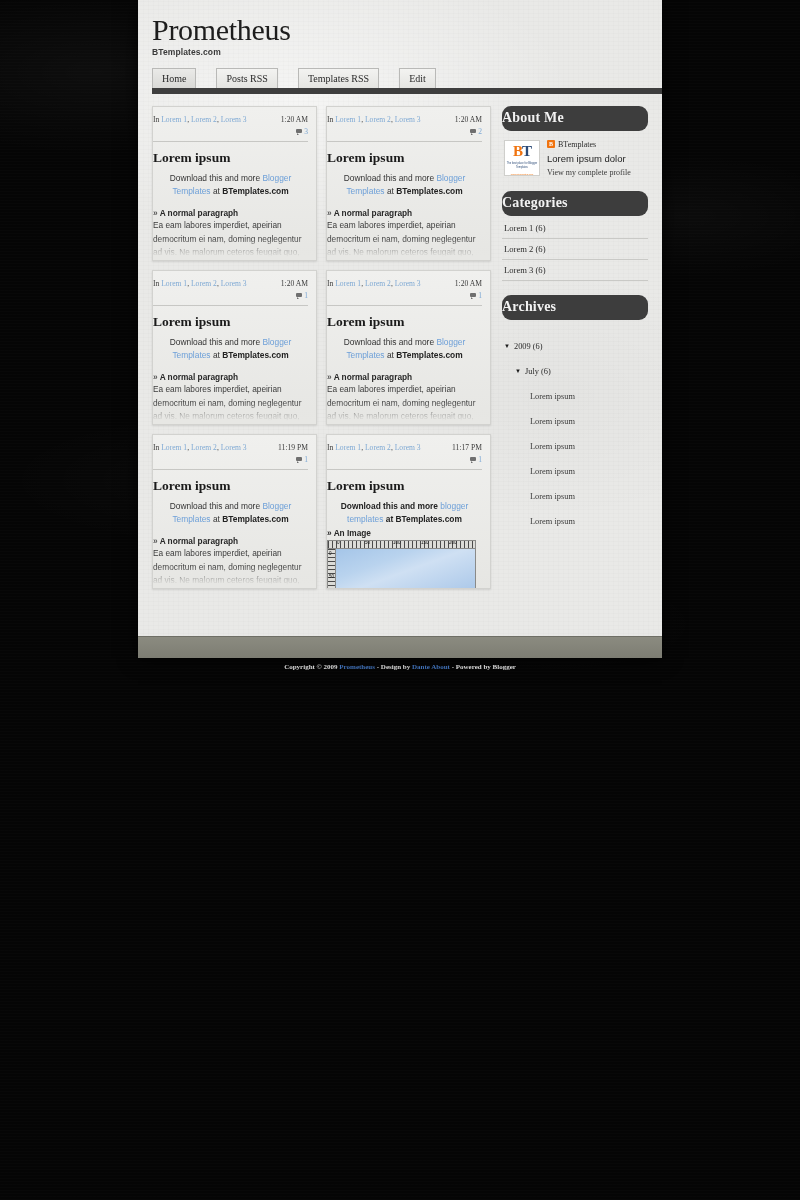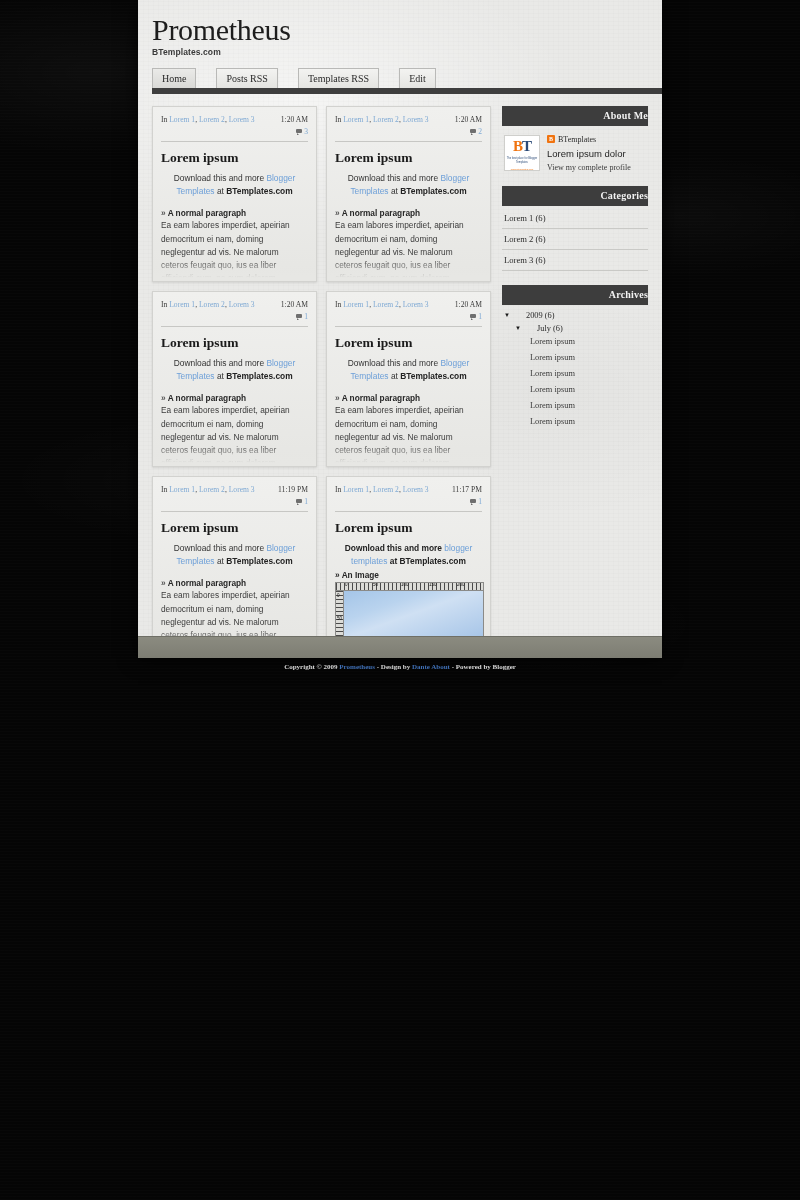--- a/index.html
+++ b/index.html
@@ -70,25 +70,25 @@
   
   .content{
     display:flex; gap:10px;
     padding:17px 14px 0 14px;
   }
   .posts-col{ width:340px; display:flex; flex-wrap:wrap; gap:9px; }
   .side-col{ width:146px; }
 
   
   .post{
-    width:165px; height:176px;
+    width:165px; height:155px;
     background:linear-gradient(180deg,#f0f0ee,#e6e6e3);
     border:1px solid #d2d2cf;
     box-shadow:0 1px 2px rgba(0,0,0,.1);
-    padding:7px 8px 0 8px;
+    padding:7px 8px 0 0;
     overflow:hidden;
     position:relative;
   }
   .post-meta{
     font-family:"Liberation Serif", serif;
     font-size:7.6px; color:#3a3a3a;
     line-height:1.45;
     display:flex; justify-content:space-between; align-items:flex-start;
     border-bottom:1px solid #c7c7c4;
     padding-bottom:4px;
@@ -154,23 +154,24 @@
     font-family:"Liberation Sans", sans-serif; line-height:1;
   }
   .rl-num{ position:absolute; left:1px; font-size:4.5px; color:#1a1a1a; line-height:1; }
 
   
   .widget{ margin-bottom:14px; }
   .widget-title{
     background:#3d3d3d;
     color:#f2f2f2;
     font-family:"Liberation Serif", serif;
-    font-size:10px; font-weight:bold;
-    text-align:right; padding:4px 0 5px 0;
+    font-size:14px; font-weight:bold;
+    text-align:left; padding:4px 0 5px 0;
     letter-spacing:.2px;
+    border-radius:9px;
   }
   .about-row{ display:flex; gap:7px; padding:9px 2px 0 2px; }
   .bt-logo{
     width:36px; height:36px; background:#fff; border:1px solid #cfcfcc;
     display:flex; flex-direction:column; align-items:center; justify-content:flex-start;
     padding-top:3px; flex:none; overflow:hidden;
   }
   .bt-mark{ font-family:"Liberation Serif", serif; font-size:15px; font-weight:bold; line-height:1; letter-spacing:-1px;}
   .bt-mark .b{ color:#f0730f; }
   .bt-mark .t{ color:#2b4a77; }
@@ -190,21 +191,21 @@
   .cat-item{
     font-family:"Liberation Serif", serif;
     font-size:8.6px; color:#2b2b2b;
     padding:5px 2px 5px 2px;
     border-bottom:1px solid #c9c9c6;
     text-decoration:none; display:block;
   }
   .cat-item:first-of-type{ padding-top:7px; }
 
   .arch{ padding:6px 2px 0 2px; font-family:"Liberation Serif", serif; }
-  .arch-row{ display:flex; align-items:center; gap:16px; font-size:8.4px; color:#2b2b2b; margin-bottom:4px; }
+  .arch-row{ display:flex; align-items:center; gap:4px; font-size:8.4px; color:#2b2b2b; margin-bottom:4px;margin-top:16px; }
   .tri{ font-size:6px; color:#1a1a1a; line-height:1; }
   .arch-l1{ padding-left:0px; }
   .arch-l2{ padding-left:11px; }
   .arch-l3{ padding-left:26px; color:#3a3a3a; margin-bottom:7px; }
 
   .fol-count{ font-size:8.3px; font-weight:bold; color:#232323; padding:7px 2px 0 2px; }
   .avatars{ display:flex; gap:2px; padding:4px 2px 0 2px; }
   .av{ width:18px; height:18px; border:1px solid #cfcfcc; }
   .av1{ background:linear-gradient(135deg,#caa277 0%,#8e6a3f 45%,#e3d3bc 100%); }
   .av2{ background:linear-gradient(135deg,#5c5144 0%,#2a2119 50%,#6d6257 100%); }

